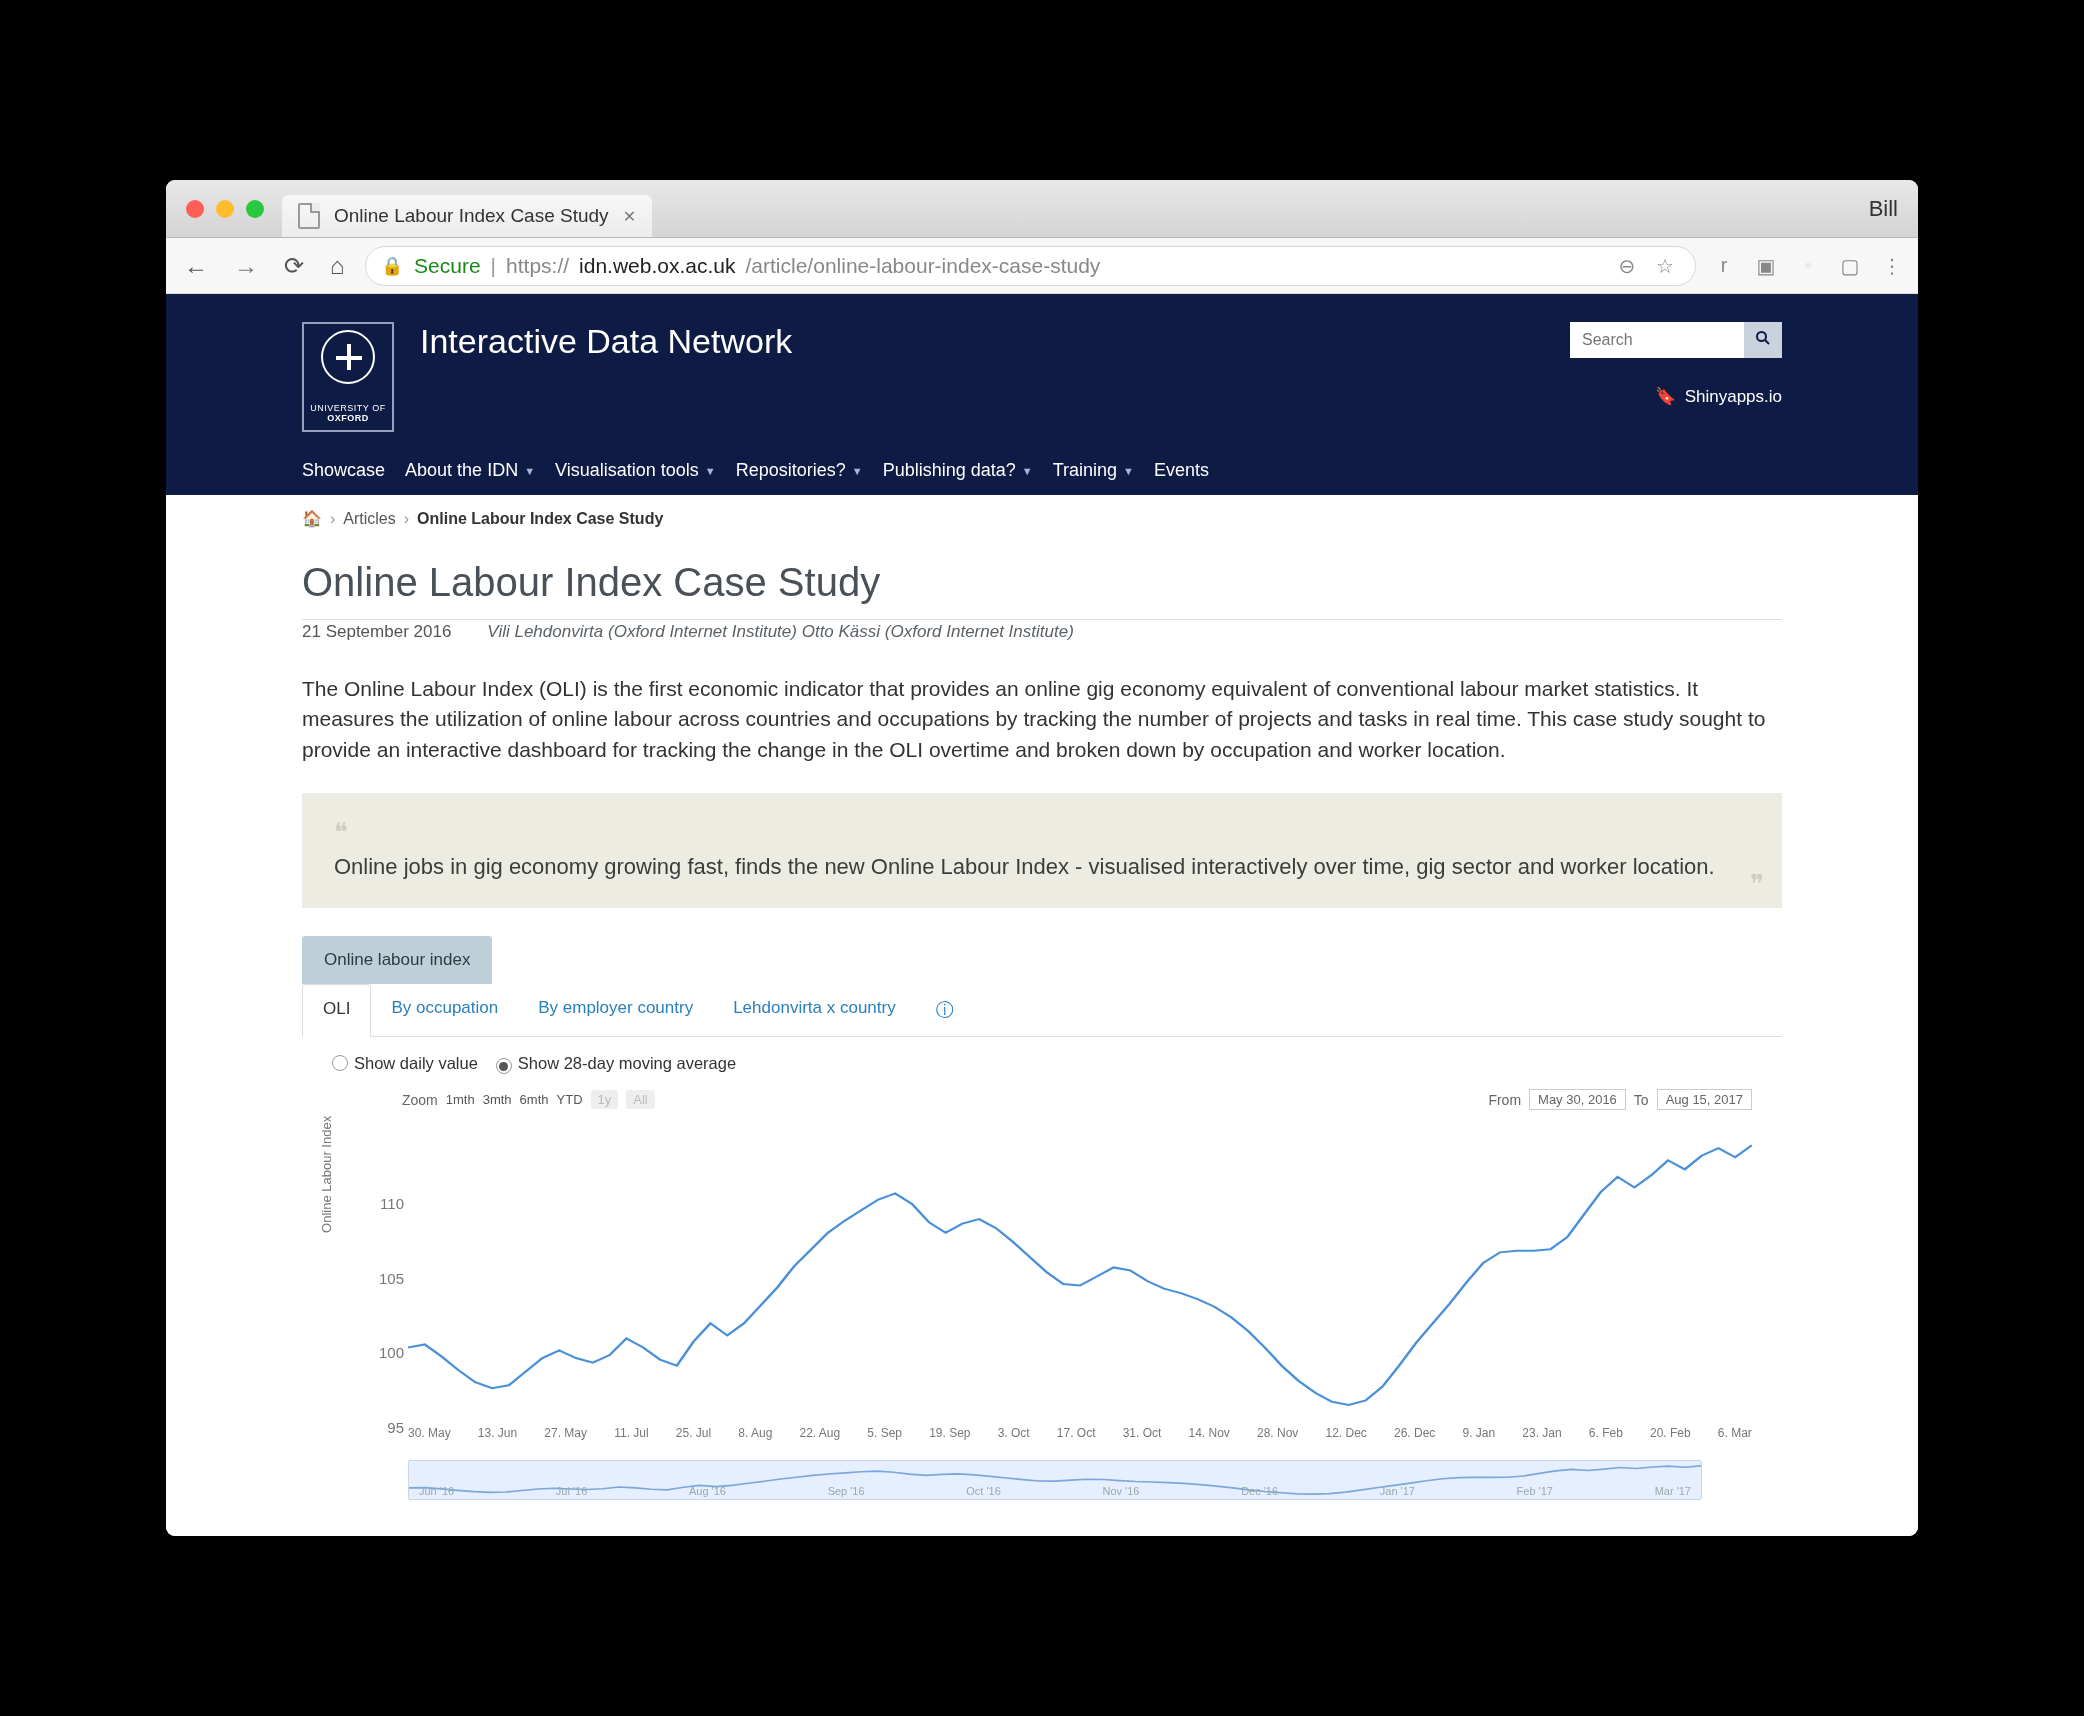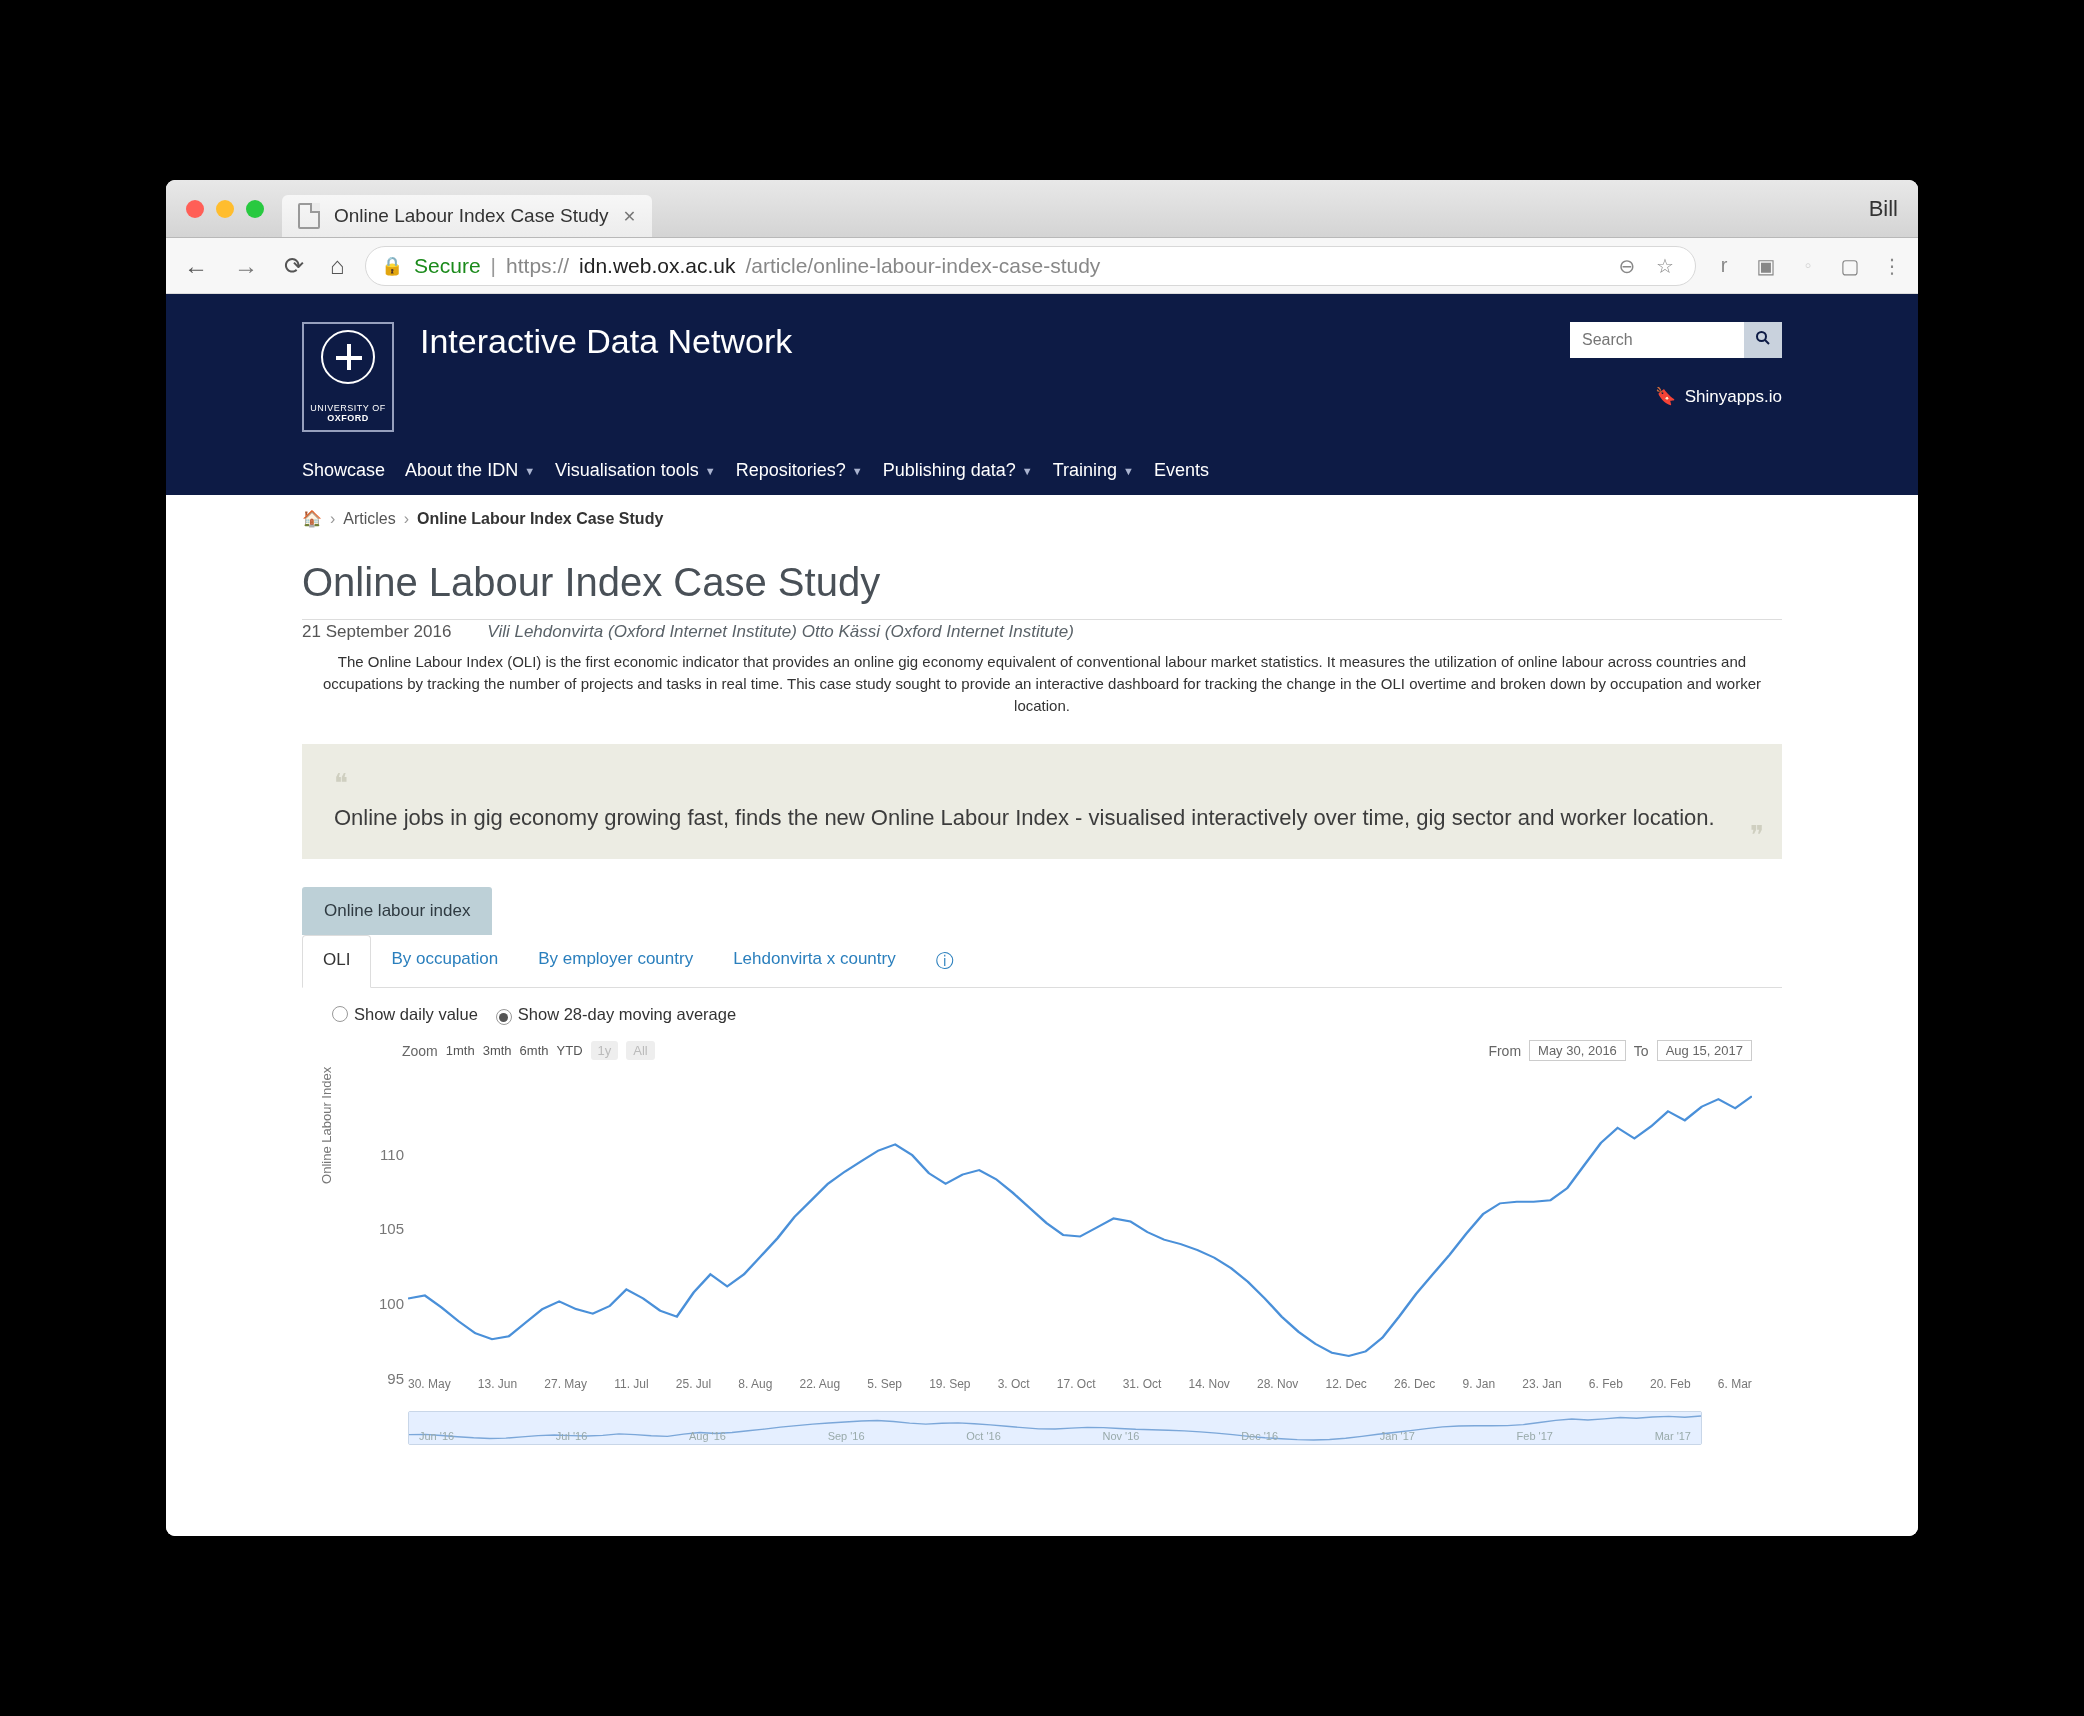--- a/index.html
+++ b/index.html
@@ -143,21 +143,21 @@
 .breadcrumb .sep { color:#999; }
 .breadcrumb .current { font-weight:700; color:#333; }
 h1.page-title {
   font-size: 40px; font-weight: 400; color: #495057; margin-top: 18px;
 }
 .article-meta {
   border-top:1px solid #ddd; margin-top:14px; padding-top:2px;
   display:flex; gap:36px; font-size:17px; color:#555;
 }
 .article-meta .authors { font-style: italic; color:#5a6268; }
-.intro-text { font-size:15px; color:#333; line-height:1.45; margin-top:9px;text-align:center; }
+.intro-text { font-size:21px; color:#333; line-height:1.45; margin-top:32px; }
 .quote-box {
   background:#ecece3; margin-top:28px; padding: 24px 32px 28px; position:relative;
 }
 .quote-mark { color:#cfcfc0; font-size:26px; }
 .quote-mark.close { position:absolute; right:18px; bottom:8px; }
 .quote-text { font-size:22px; color:#3c3c3c; margin-top:6px; }
 .viz-tab-container { margin-top:28px; }
 .viz-master-tab {
   background:#bdd0d7; padding:14px 22px; font-size:17px; color:#2f3a41; display:inline-block; border-radius:3px 3px 0 0;
 }
@@ -191,21 +191,21 @@
 }
 .y-axis-label {
   position:absolute; left:-26px; top:50%; transform:rotate(-90deg) translateX(50%); transform-origin:left center; font-size:13px; color:#777;
 }
 .y-ticks { position:absolute; left:18px; top:0; bottom:0; width:40px; }
 .y-tick { position:absolute; right:6px; font-size:15px; color:#777; transform:translateY(-50%); }
 .plot { position:absolute; left:56px; right:0; top:10px; bottom:28px; }
 .plot svg { width:100%; height:100%; }
 .x-ticks { position:absolute; left:56px; right:0; bottom:14px; display:flex; justify-content:space-between; font-size:12px; color:#777; }
 .navigator {
-  margin:6px 80px 0 106px; height:34px; background:#f2f6fb; border:1px solid #c8d6e8; position:relative; border-radius:2px;
+  margin:6px 80px 0 106px; height:40px; background:#f2f6fb; border:1px solid #c8d6e8; position:relative; border-radius:2px;
 }
 .navigator svg { width:100%; height:100%; }
 .nav-ticks { position:absolute; left:0; right:0; bottom:2px; display:flex; justify-content:space-between; font-size:11px; color:#9aa; padding:0 10px; }
 </style>
 </head>
 <body>
 
 <div class="window">
 
   <div class="titlebar">

